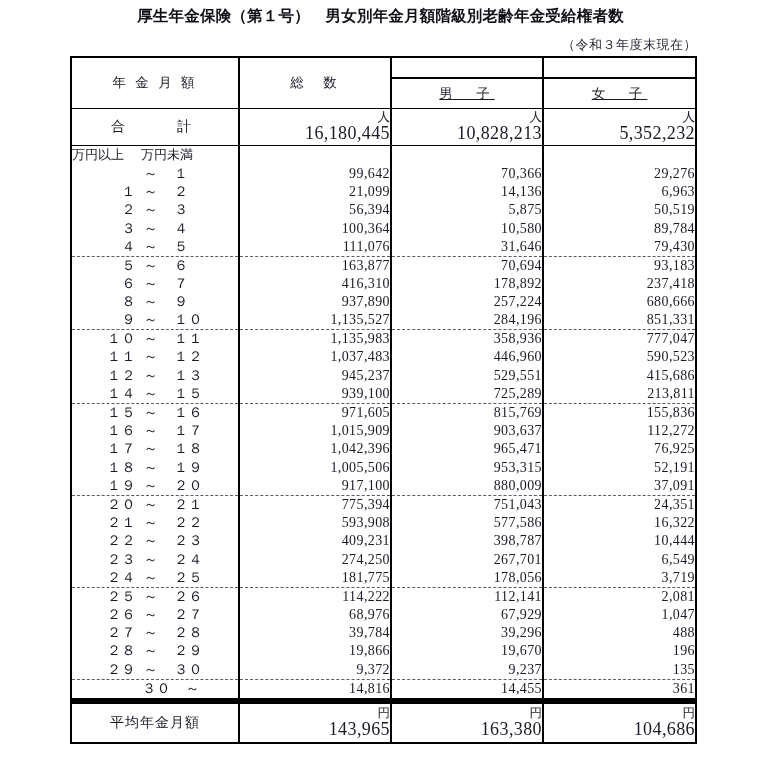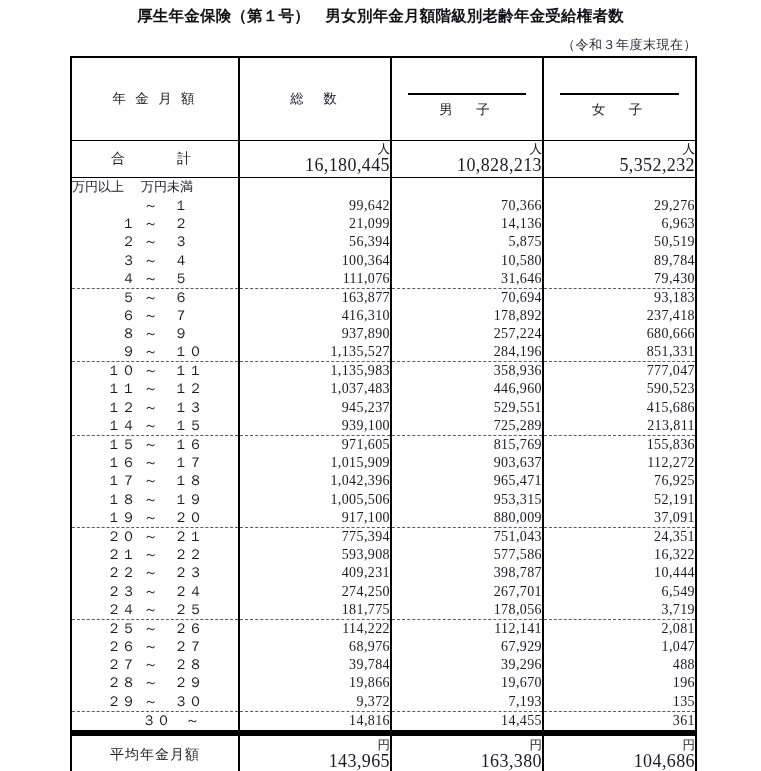--- a/index.html
+++ b/index.html
@@ -84,21 +84,22 @@
   .hdr-cell {
     text-align: center;
     font-size: 13.5px;
     color: #1a1a28;
     letter-spacing: 3px;
     position: relative;
     border-bottom: 1.5px solid #000;
   }
   .hdr-cell.sub-offset {
     vertical-align: bottom;
-    padding: 16px;
+    padding: 0;
+    text-decoration: underline;
   }
   .hdr-inner-box {
     border-top: 2px solid #000;
     border-bottom: 0;
     height: 29px;
     line-height: 29px;
     margin-top: 19px;
     letter-spacing: 5px;
   }
 
@@ -403,21 +404,21 @@
           </tr>
           <tr class="drow">
             <td class="range"><span class="lo">２８</span><span class="tl">～</span><span class="hi">２９</span></td>
             <td class="num vsep">19,866</td>
             <td class="num vsep">19,670</td>
             <td class="num vsep">196</td>
           </tr>
           <tr class="drow grp-end">
             <td class="range"><span class="lo">２９</span><span class="tl">～</span><span class="hi">３０</span></td>
             <td class="num vsep">9,372</td>
-            <td class="num vsep">7,193</td>
+            <td class="num vsep">9,237</td>
             <td class="num vsep">135</td>
           </tr>
           <tr class="drow open-row">
             <td class="range">３０　～</td>
             <td class="num vsep">14,816</td>
             <td class="num vsep">14,455</td>
             <td class="num vsep">361</td>
           </tr>
         </tbody>
 

